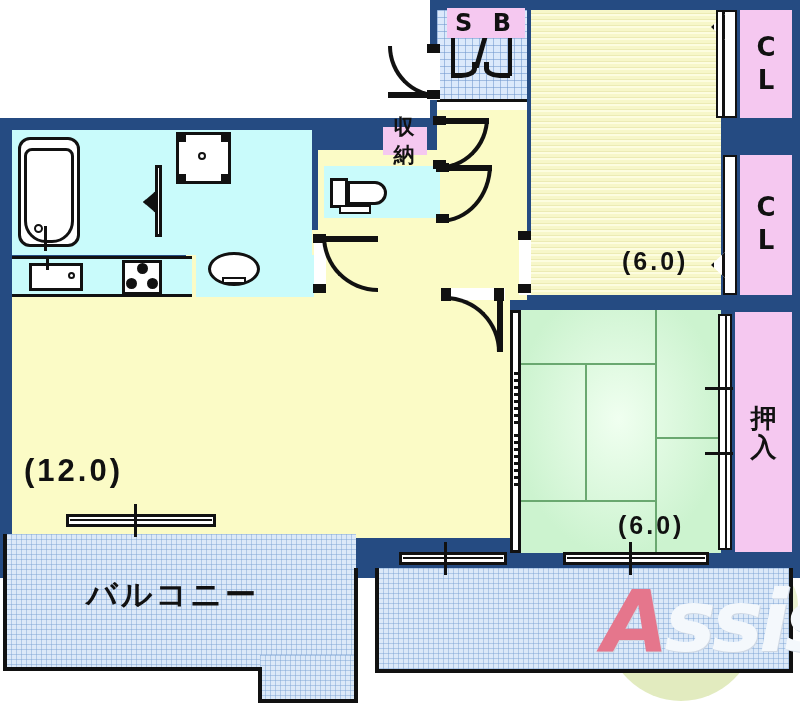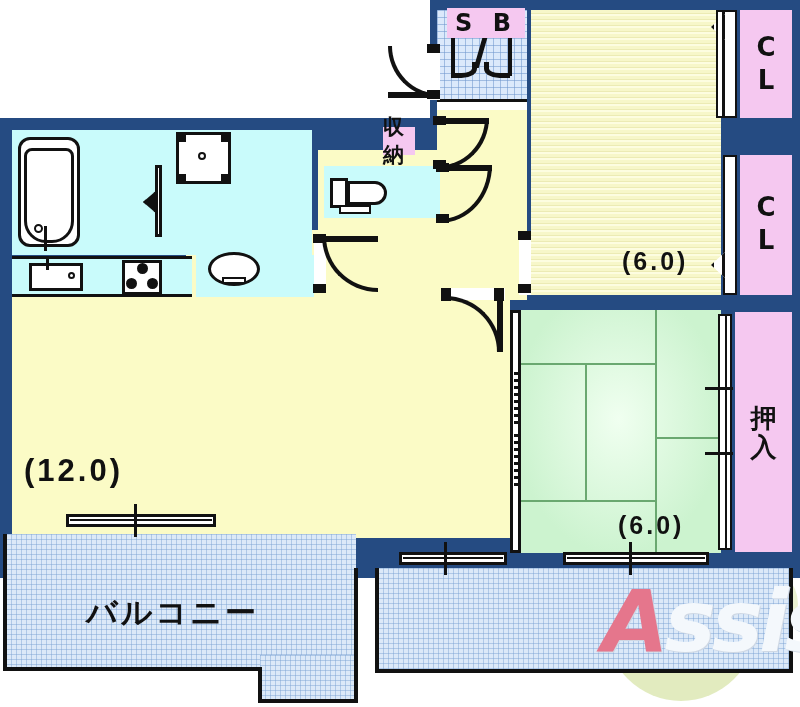--- a/index.html
+++ b/index.html
@@ -153,21 +153,21 @@
 
   <div class="abs water" style="left:196px;top:255px;width:118px;height:42px;"></div>
   <div class="fix" style="left:208px;top:252px;width:52px;height:34px;border-radius:50%;"></div>
   <div class="fix" style="left:222px;top:277px;width:24px;height:7px;border-width:2px;"></div>
 
   <div class="abs water" style="left:324px;top:166px;width:116px;height:52px;"></div>
   <div class="fix" style="left:330px;top:178px;width:18px;height:30px;"></div>
   <div class="fix" style="left:347px;top:181px;width:40px;height:24px;border-radius:0 14px 14px 0;"></div>
   <div class="fix" style="left:339px;top:205px;width:32px;height:9px;border-width:2px;"></div>
 
-  <div class="tagbox" style="left:383px;top:127px;width:32px;height:28px;">収納</div>
+  <div class="tagbox" style="left:383px;top:127px;width:44px;height:28px;text-align:center;">収納</div>
 
   <div class="abs genkan" style="left:437px;top:10px;width:90px;height:90px;"></div>
   <div class="tagbox" style="left:447px;top:8px;width:78px;height:30px;font-size:24px;letter-spacing:6px;">S B</div>
 
   <div class="abs" style="left:451px;top:38px;width:4px;height:38px;background:#111;"></div>
   <div class="abs" style="left:451px;top:62px;width:26px;height:16px;border-bottom:5px solid #111;border-right:5px solid #111;border-radius:0 0 60% 0;"></div>
   <div class="abs" style="left:508px;top:38px;width:4px;height:38px;background:#111;"></div>
   <div class="abs" style="left:484px;top:62px;width:26px;height:16px;border-bottom:5px solid #111;border-left:5px solid #111;border-radius:0 0 0 60%;"></div>
   <div class="abs" style="left:478px;top:38px;width:5px;height:30px;background:#111;transform:skewX(-16deg);"></div>
 
@@ -258,21 +258,21 @@
 
   <div class="abs ink" style="left:3px;top:534px;width:4px;height:137px;"></div>
   <div class="abs ink" style="left:3px;top:667px;width:258px;height:4px;"></div>
   <div class="abs ink" style="left:258px;top:667px;width:4px;height:36px;"></div>
   <div class="abs ink" style="left:258px;top:699px;width:100px;height:4px;"></div>
   <div class="abs ink" style="left:354px;top:568px;width:4px;height:135px;"></div>
   <div class="abs ink" style="left:375px;top:568px;width:4px;height:105px;"></div>
   <div class="abs ink" style="left:375px;top:669px;width:418px;height:4px;"></div>
   <div class="abs ink" style="left:789px;top:568px;width:4px;height:105px;"></div>
 
-  <div class="lbl big jp" style="left:86px;top:592px;">バルコニー</div>
+  <div class="lbl big jp" style="left:86px;top:574px;">バルコニー</div>
 
   <div class="abs" style="left:66px;top:514px;width:150px;height:13px;background:#fff;border:3px solid #111;box-sizing:border-box;"></div>
   <div class="abs ink" style="left:134px;top:504px;width:3px;height:33px;"></div>
   <div class="abs ink" style="left:70px;top:519px;width:142px;height:2px;"></div>
 
   <div class="abs" style="left:399px;top:552px;width:108px;height:13px;background:#fff;border:3px solid #111;box-sizing:border-box;"></div>
   <div class="abs ink" style="left:444px;top:542px;width:3px;height:33px;"></div>
   <div class="abs ink" style="left:403px;top:557px;width:100px;height:2px;"></div>
 
   <div class="abs" style="left:563px;top:552px;width:146px;height:13px;background:#fff;border:3px solid #111;box-sizing:border-box;"></div>

